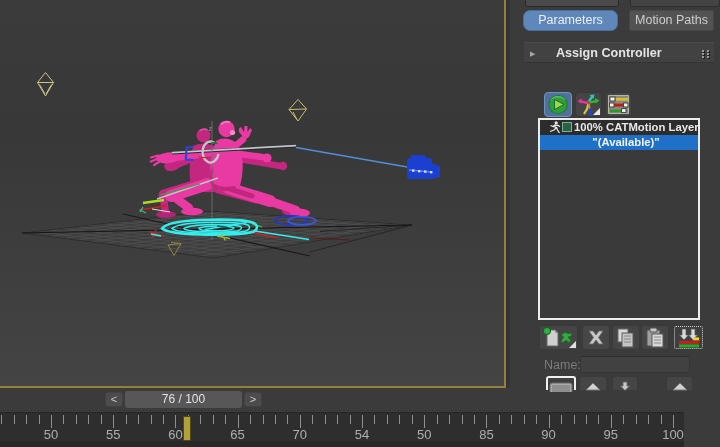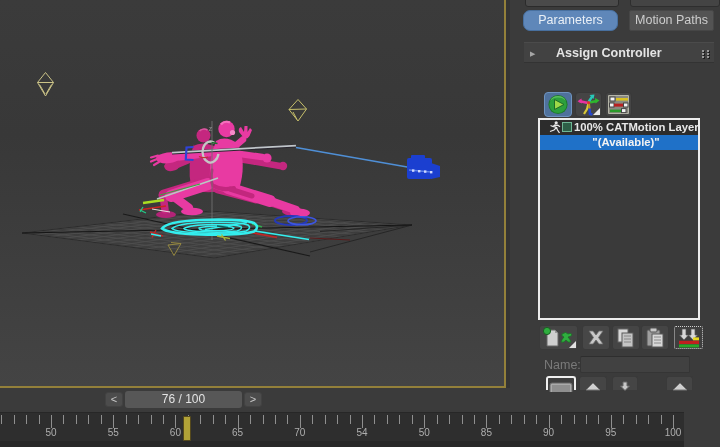--- a/index.html
+++ b/index.html
@@ -71,21 +71,21 @@
   #sp-right { left:244px; }
   #sp-field { left:125px; top:3px; width:117px; height:17px; background:#575757;
     border-radius:3px; color:#e3e3e3; font-size:12px; text-align:center; line-height:16px; }
   
   #ruler { left:0; top:412px; width:684px; height:29px; background:#2e2e2e;
     border-top:1px solid #272727; }
   #marker { left:183px; top:3px; width:8px; height:25px; background:#b1a237;
     border:1px solid #55491c; border-radius:1px; }
   #ruler-right { left:684px; top:410px; width:36px; height:37px; background:#3b3b3b; }
   #below-ruler { left:0; top:441px; width:684px; height:6px; background:#282828; }
-  .num { position:absolute; top:14px; font-size:10px; color:#aeaeae; transform:translateX(-50%); }
+  .num { position:absolute; top:14px; font-size:13px; color:#aeaeae; transform:translateX(-50%); }
 
 </style>
 </head>
 <body>
 <div id="stage">
   <div id="vp" class="abs">
     <svg width="505" height="386" viewBox="0 0 505 386" style="position:absolute;left:0;top:0">
 
  <g stroke="#4e4e4e" stroke-width="0.9" fill="none">
   <path d="M22.0 233.0L214.0 258.0M35.4 231.4L228.1 255.6M48.9 229.9L242.3 253.3M62.3 228.3L256.4 250.9M75.7 226.7L270.6 248.6M89.1 225.1L284.7 246.2M102.6 223.6L298.9 243.9M116.0 222.0L313.0 241.5M129.4 220.4L327.1 239.1M142.9 218.9L341.3 236.8M156.3 217.3L355.4 234.4M169.7 215.7L369.6 232.1M183.1 214.1L383.7 229.7M196.6 212.6L397.9 227.4M210.0 211.0L412.0 225.0"></path>

